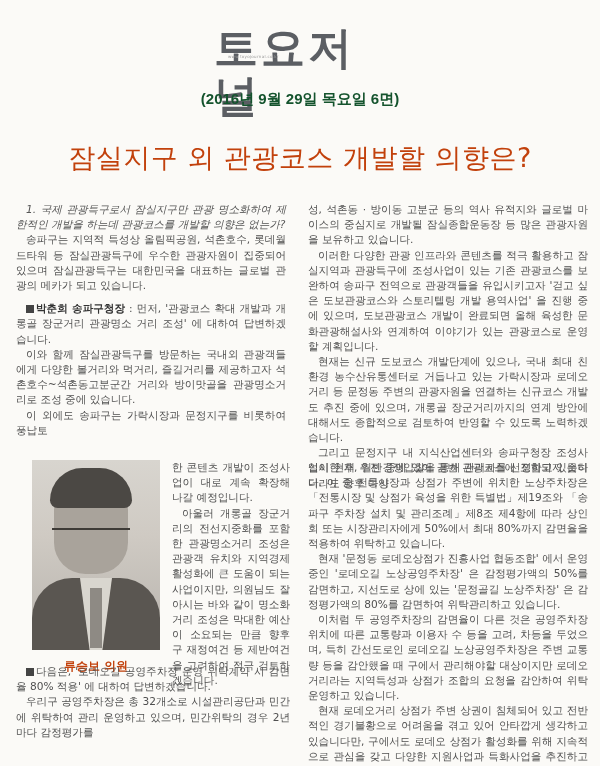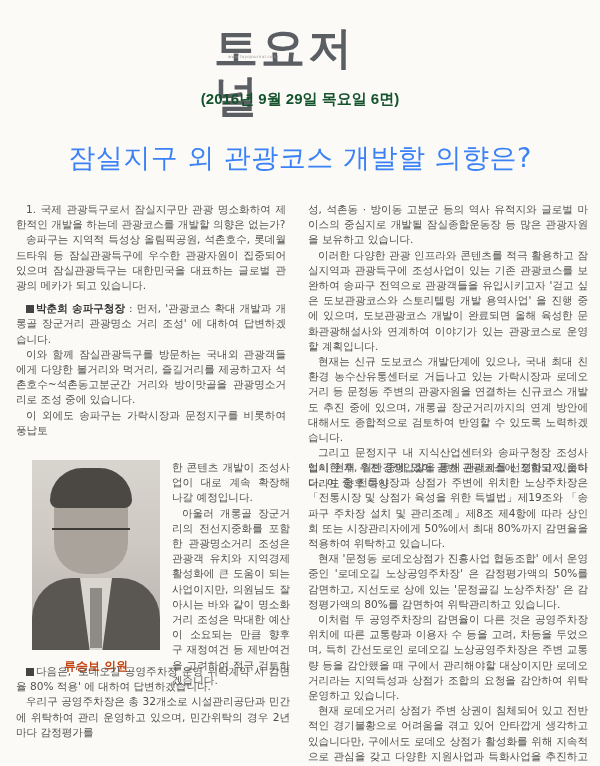--- a/index.html
+++ b/index.html
@@ -25,35 +25,35 @@
     font-size: 4px; color: #999; letter-spacing: 0.3px;
   }
   .dateline {
     position: absolute; left: 0; top: 90px; width: 600px; text-align: center;
     font-family: "Liberation Sans", sans-serif; font-weight: bold;
     font-size: 15px; color: #14532d;
   }
   .headline {
     position: absolute; left: 0; top: 140px; width: 600px; text-align: center;
     font-family: "DejaVu Sans", sans-serif; font-size: 27px; font-weight: normal;
-    color: #3b82f6; letter-spacing: 0.5px;
+    color: #c2410c; letter-spacing: 0.5px;
   }
   .col {
     position: absolute; font-size: 10.6px; line-height: 15.2px;
     color: #505050; text-align: justify;
     font-family: "DejaVu Sans", sans-serif;
   }
   .col p { margin: 0; text-indent: 10px; }
   .col p.noind { text-indent: 0; }
   .col-left-top { left: 16px; top: 202px; width: 270px; }
   .col-right-top { left: 308px; top: 202px; width: 280px; }
   .col-left-mid { left: 172px; top: 460px; width: 118px; }
   .col-left-bot { left: 16px; top: 660px; width: 274px; }
   .col-right-bot { left: 308px; top: 460px; width: 280px; }
-  .q { color: #555; }
+  .q { color: #555; font-style: italic; }
   .speaker { font-weight: bold; color: #333; }
   .sq { display: inline-block; width: 8px; height: 8px; background: #444; margin-right: 2px; vertical-align: -1px; }
   .photo {
     position: absolute; left: 32px; top: 460px; width: 128px; height: 190px;
     background: linear-gradient(180deg, #d8d5cf 0%, #cfcac3 40%, #b7b3ad 100%);
     overflow: hidden;
   }
   .photo .head {
     position: absolute; left: 22px; top: 14px; width: 74px; height: 100px;
     background: #a9a39b; border-radius: 40px 40px 34px 34px;

